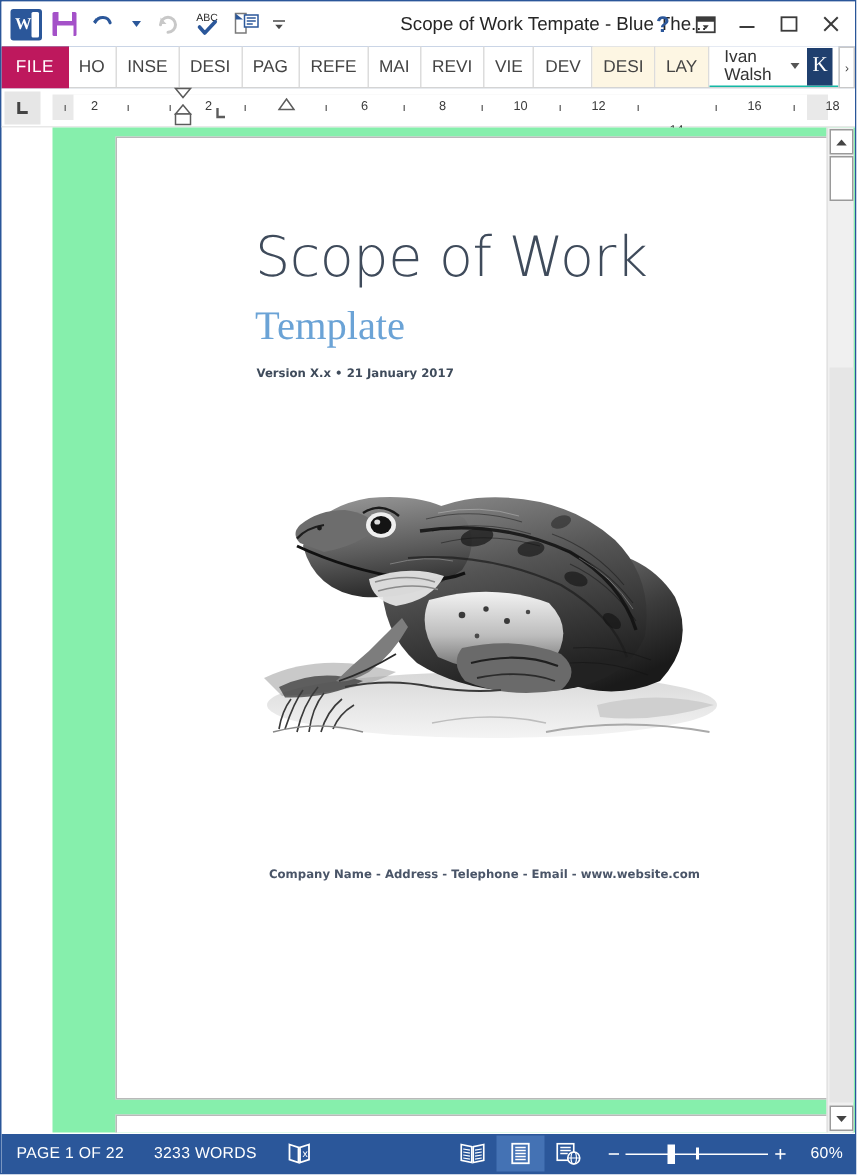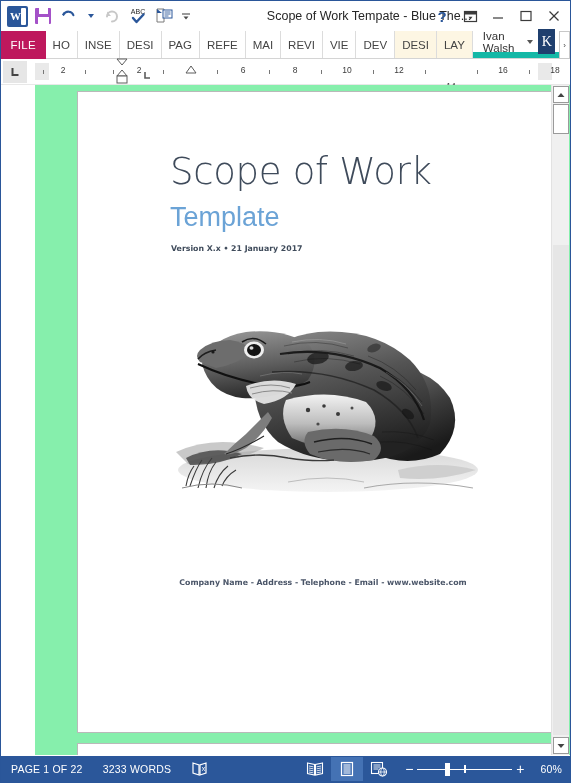--- a/index.html
+++ b/index.html
@@ -137,21 +137,21 @@
   }
   .tab.ctx { background: #fdf6e3; }
   .user-area {
     display: flex; align-items: center;
     padding: 0 4px 0 10px;
     background: #ffffff;
     font-size: 11.5px;
     color: #333333;
     gap: 5px;
     margin-left: auto;
-    border-bottom: 6px solid #14b8a6;
+    border-bottom: 1px solid #14b8a6;
   }
   .caret-dn {
     width: 0; height: 0;
     border-left: 3.5px solid transparent;
     border-right: 3.5px solid transparent;
     border-top: 4px solid #555555;
   }
   .avatar {
     width: 25px; height: 25px;
     background: #1f3f6e;
@@ -239,21 +239,21 @@
     font-family: "DejaVu Sans", sans-serif;
     font-weight: 300;
     letter-spacing: -0.3px;
     white-space: nowrap;
   }
   .doc-subtitle {
     position: absolute;
     left: 92px; top: 110px;
     font-size: 27px;
     color: #6ba3d6;
-    font-family: Liberation Sans, sans-serif;
+    font-family: Liberation Serif, serif;
     font-weight: 300;
     white-space: nowrap;
   }
   .doc-version {
     position: absolute;
     left: 93px; top: 152px;
     font-size: 7.8px;
     font-weight: bold;
     color: #3f4b5b;
     font-family: "DejaVu Sans", sans-serif;

